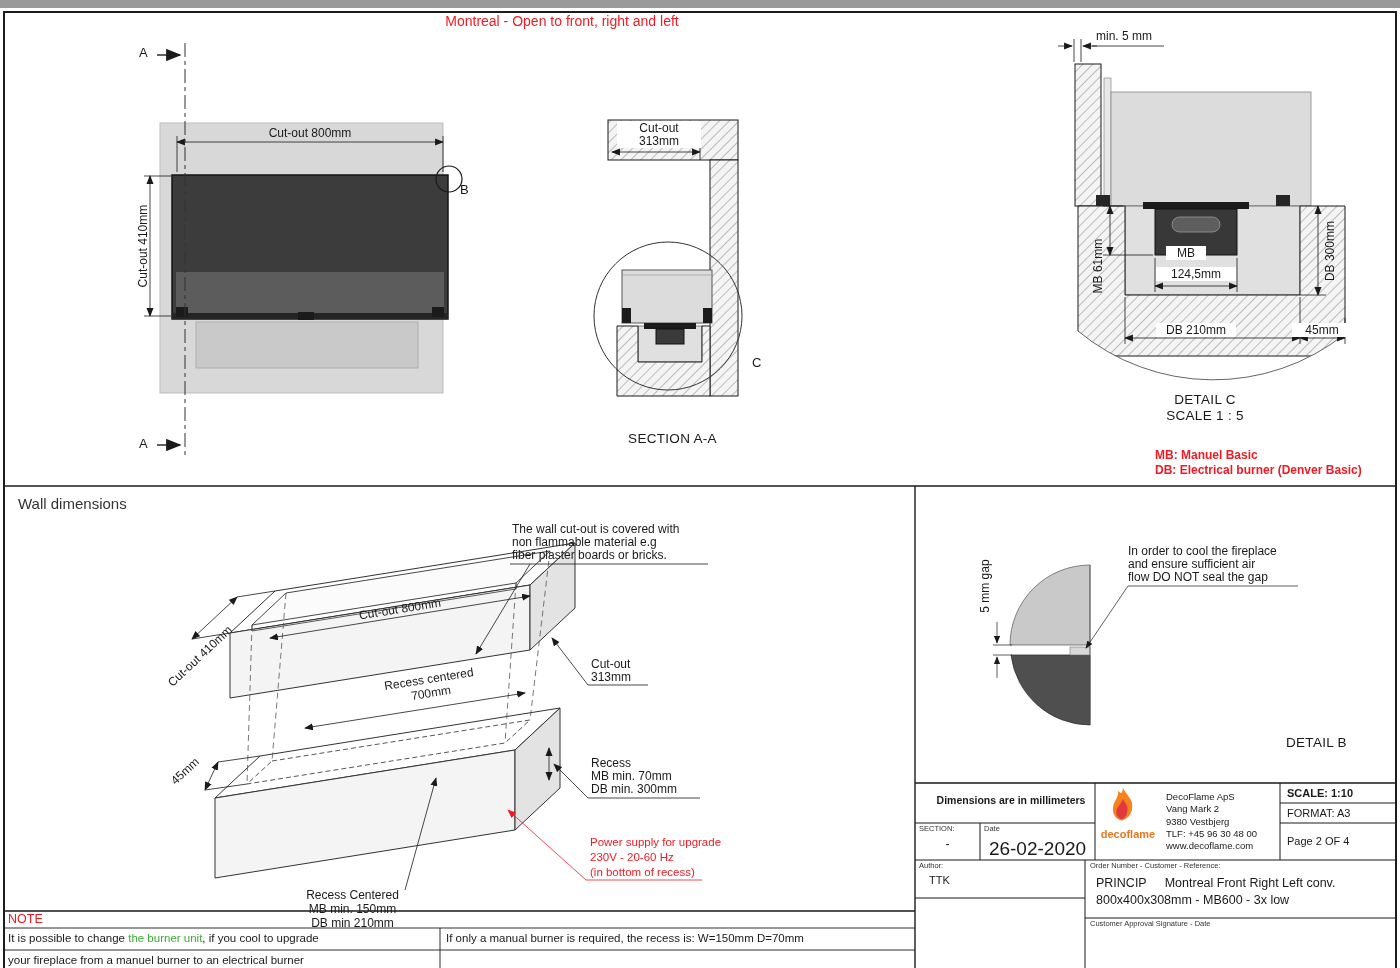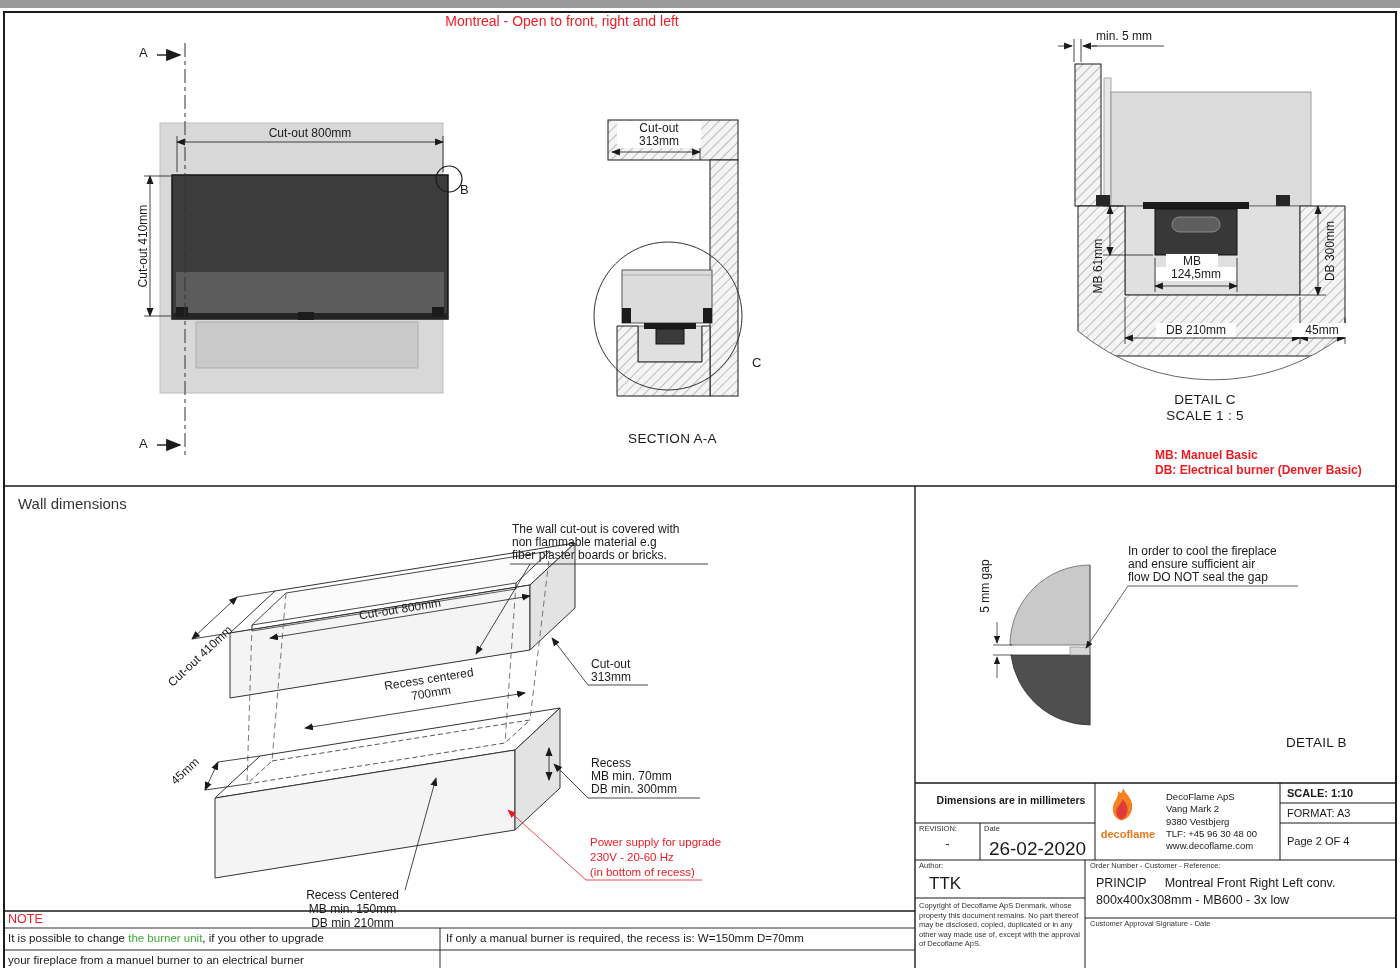--- a/index.html
+++ b/index.html
@@ -225,21 +225,21 @@
   <div class="lbl c" style="left:240px;top:118px;width:140px">Cut-out 800mm</div>
   <div class="lbl c rot90" style="left:96px;top:231px;width:95px">Cut-out 410mm</div>
   <div class="lbl" style="left:460px;top:174px;font-size:13px">B</div>
 
   <div class="lbl c bgw" style="left:617px;top:113px;width:84px">Cut-out</div>
   <div class="lbl c bgw" style="left:617px;top:126px;width:84px">313mm</div>
   <div class="lbl" style="left:752px;top:347px;font-size:13px">C</div>
   <div class="lbl c cap" style="left:600px;top:423px;width:145px">SECTION A-A</div>
 
   <div class="lbl" style="left:1096px;top:21px">min. 5 mm</div>
-  <div class="lbl c bgw" style="left:1166px;top:246px;width:52px">MB</div>
+  <div class="lbl c bgw" style="left:1166px;top:238px;width:40px">MB</div>
   <div class="lbl c bgw" style="left:1156px;top:259px;width:80px">124,5mm</div>
   <div class="lbl c rot90" style="left:1063px;top:251px;width:70px">MB 61mm</div>
   <div class="lbl c rot90" style="left:1290px;top:236px;width:80px">DB 300mm</div>
   <div class="lbl c bgw" style="left:1156px;top:315px;width:80px">DB 210mm</div>
   <div class="lbl c bgw" style="left:1292px;top:315px;width:60px">45mm</div>
   <div class="lbl c cap" style="left:1105px;top:384px;width:200px">DETAIL C</div>
   <div class="lbl c cap" style="left:1105px;top:400px;width:200px">SCALE 1 : 5</div>
   <div class="lbl red b" style="left:1155px;top:440px">MB: Manuel Basic</div>
   <div class="lbl red b" style="left:1155px;top:455px">DB: Electrical burner (Denver Basic)</div>
 
@@ -268,21 +268,21 @@
     <div>DB min 210mm</div>
   </div>
 
   <div class="lbl c rot90" style="left:950px;top:571px;width:70px">5 mm gap</div>
   <div class="lbl" style="left:1128px;top:536px">In order to cool the fireplace</div>
   <div class="lbl" style="left:1128px;top:549px">and ensure sufficient air</div>
   <div class="lbl" style="left:1128px;top:562px">flow DO NOT seal the gap</div>
   <div class="lbl cap" style="left:1286px;top:727px">DETAIL B</div>
 
   <div class="lbl c b" style="left:917px;top:786px;width:188px;font-size:10.5px">Dimensions are in millimeters</div>
-  <div class="lbl tiny" style="left:919px;top:817px">REVISION:</div>
+  <div class="lbl tiny" style="left:919px;top:817px">SECTION:</div>
   <div class="lbl c" style="left:917px;top:829px;width:61px">-</div>
   <div class="lbl tiny" style="left:984px;top:817px">Date</div>
   <div class="lbl c" style="left:982px;top:830px;width:111px;font-size:19px">26-02-2020</div>
 
   <div class="lbl" style="left:1106px;top:779px;width:44px;height:40px">
     <svg width="34" height="40" viewBox="0 0 34 40">
       <path d="M17 1 C20 8 28 12 26 22 C25 28 21 32 16 33.5 C10 32.5 6 27 7 20 C8 14 13 10 12 4 C14.5 6 15.8 8.2 17 1Z" fill="#f5821f"></path>
       <path d="M16.5 12 C19.5 16 23 19 21 26 C20 30 17.5 32 15.5 32.3 C11.5 31 9.5 27 10.5 23 C11.5 19 15.5 17 16.5 12Z" fill="#e03a3e"></path>
     </svg>
   </div>
@@ -294,29 +294,28 @@
     <div>9380 Vestbjerg</div>
     <div>TLF: +45 96 30 48 00</div>
     <div>www.decoflame.com</div>
   </div>
 
   <div class="lbl b" style="left:1287px;top:779px;font-size:11px">SCALE: 1:10</div>
   <div class="lbl" style="left:1287px;top:799px;font-size:11px">FORMAT: A3</div>
   <div class="lbl" style="left:1287px;top:827px;font-size:11px">Page 2 OF 4</div>
 
   <div class="lbl tiny" style="left:919px;top:854px">Author:</div>
-  <div class="lbl" style="left:929px;top:866px;font-size:17px">TTK</div>
-  <div class="lbl tiny" style="left:919px;top:893px;width:162px;white-space:normal;line-height:9.6px">Copyright of Decoflame ApS Denmark, whose property this document remains. No part thereof may be disclosed, copied, duplicated or in any other way made use of, except with the approval of Decoflame ApS.</div>
+  <div class="lbl" style="left:929px;top:866px;font-size:11px">TTK</div>
 
   <div class="lbl tiny" style="left:1090px;top:854px">Order Number - Customer - Reference:</div>
   <div class="lbl" style="left:1096px;top:868px;font-size:12.5px">
     <span>PRINCIP</span><span style="display:inline-block;width:18px"></span><span>Montreal Front Right Left conv.</span>
   </div>
   <div class="lbl" style="left:1096px;top:885px;font-size:12.5px">800x400x308mm - MB600 - 3x low</div>
   <div class="lbl tiny" style="left:1090px;top:912px">Customer Approval Signature - Date</div>
 
   <div class="lbl red" style="left:8px;top:904px;font-size:12.5px">NOTE</div>
   <div class="lbl note-line" style="left:8px;top:924px">
-    <span>It is possible to change </span><span class="green">the burner unit</span><span>, if you other to upgrade</span>
+    <span>It is possible to change </span><span class="green">the burner unit</span><span>, if you cool to upgrade</span>
   </div>
   <div class="lbl note-line" style="left:8px;top:946px">your fireplace from a manuel burner to an electrical burner</div>
   <div class="lbl note-line" style="left:446px;top:924px">If only a manual burner is required, the recess is: W=150mm D=70mm</div>
 </div>
 
 </body></html>

